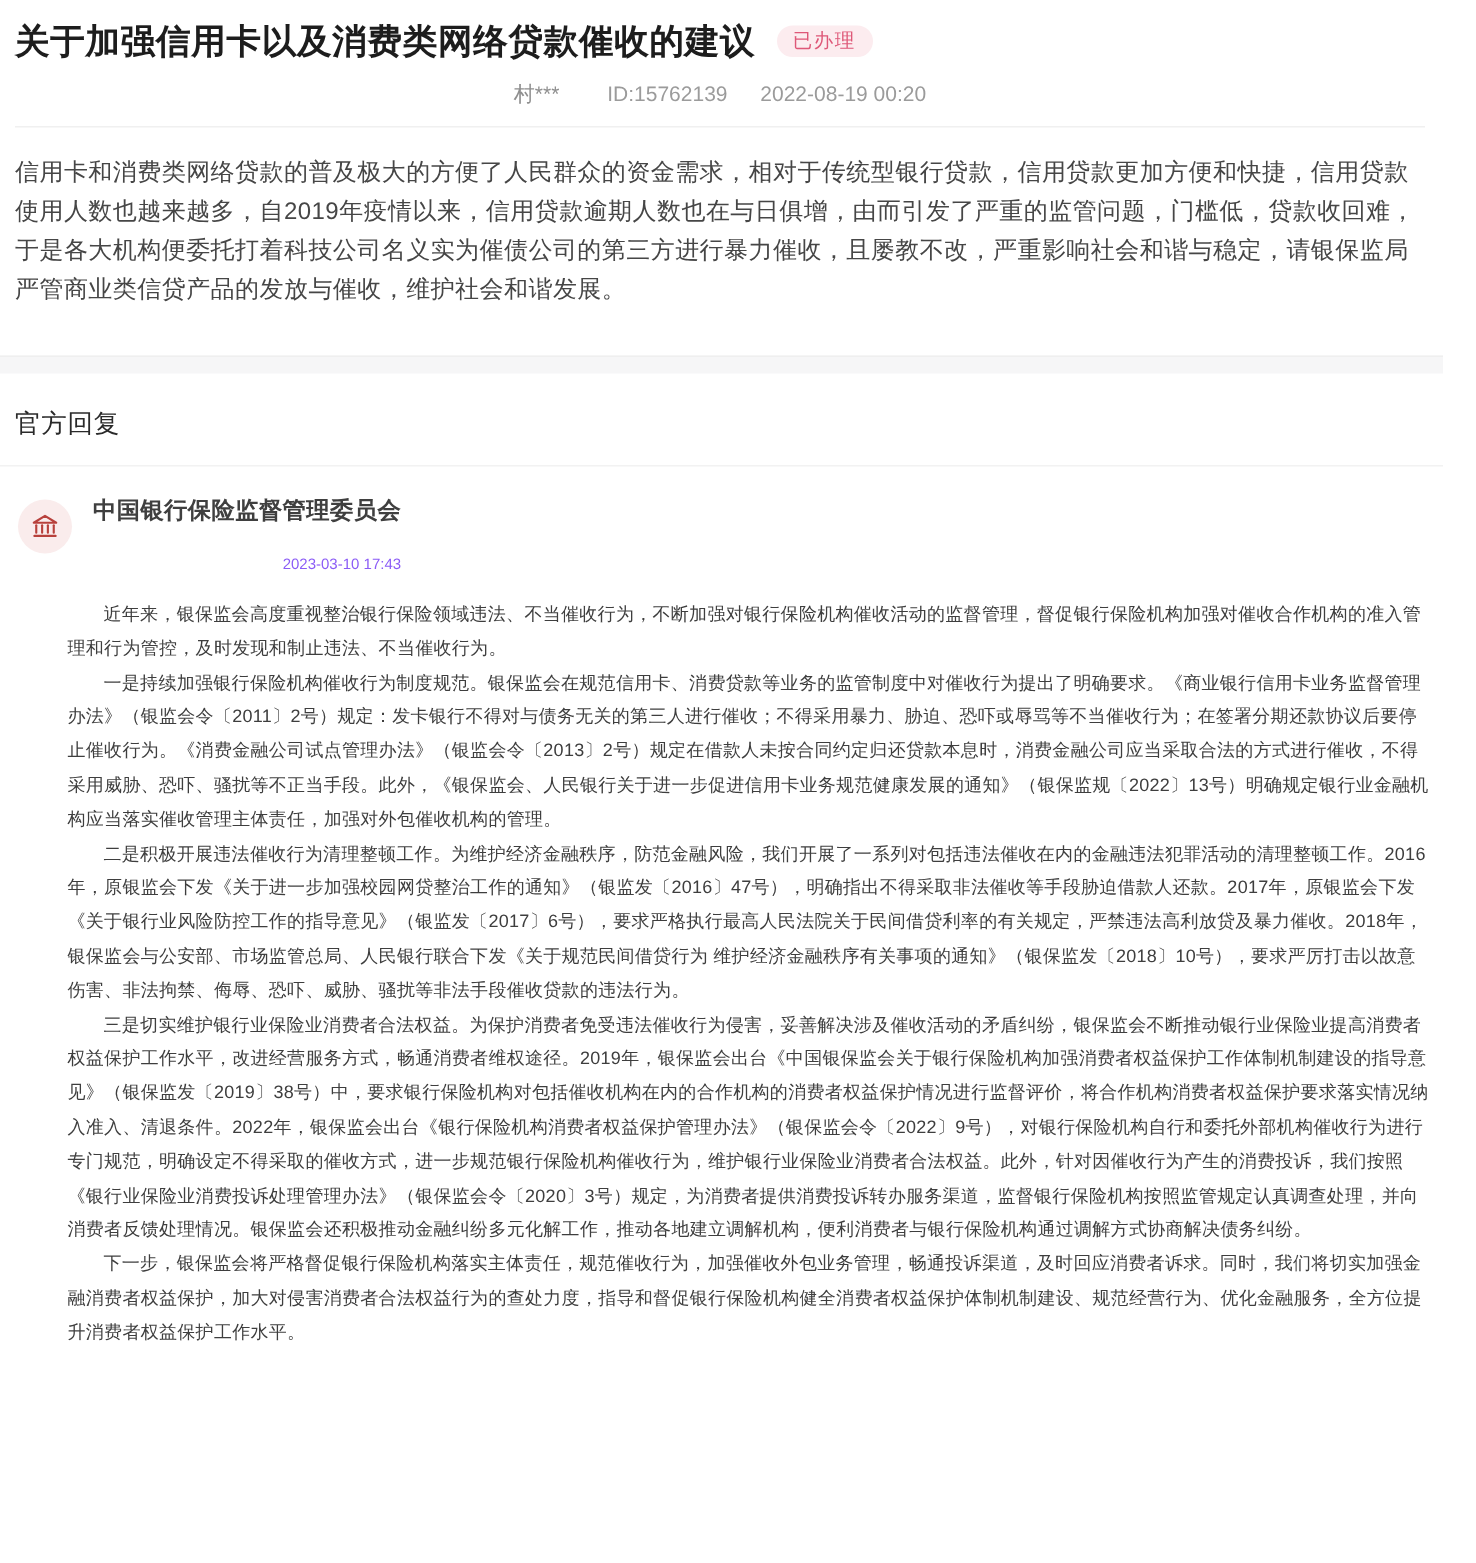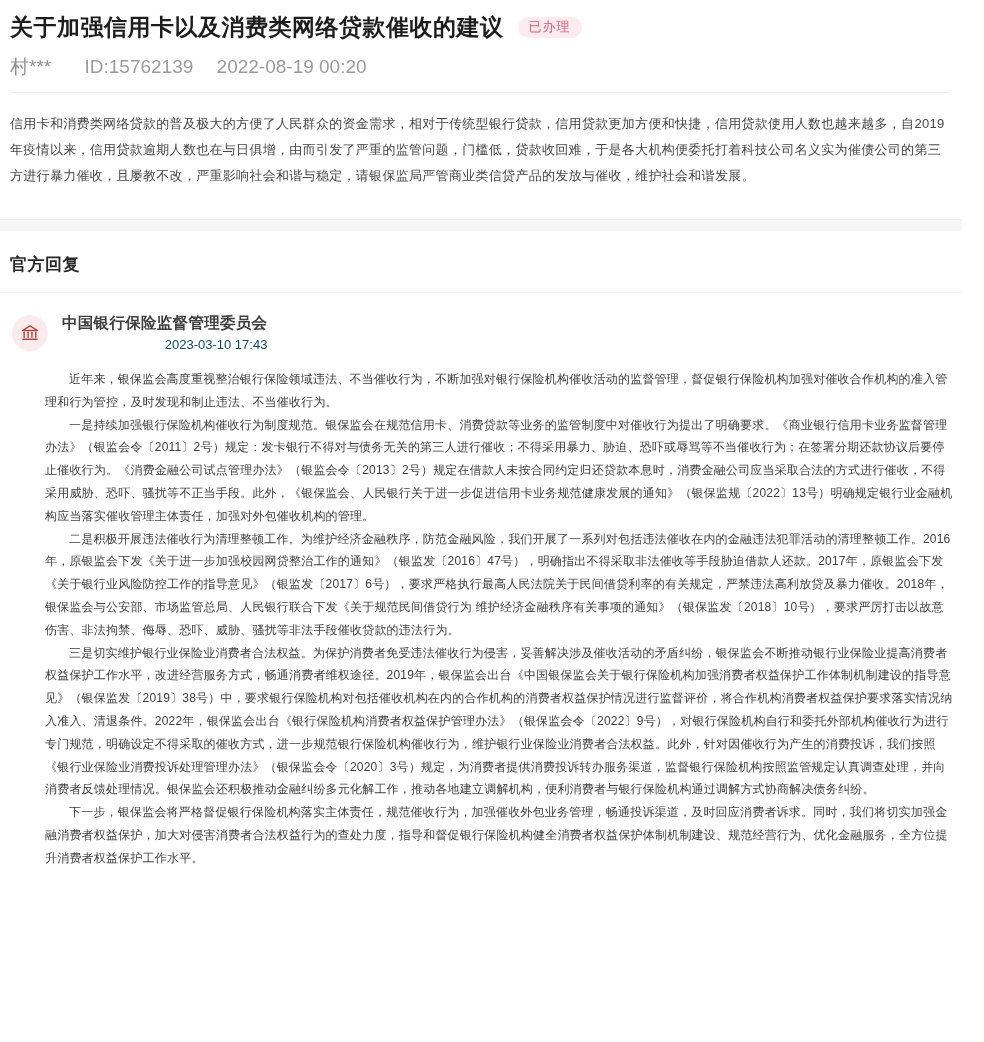--- a/index.html
+++ b/index.html
@@ -31,53 +31,54 @@
     color: #de5878;
     font-size: 13px;
     font-weight: 400;
     line-height: 16px;
     border-radius: 11px;
     vertical-align: 4px;
     letter-spacing: 1px;
   }
   .post-meta {
     padding: 12px 0 10px 0;
-    font-size: 19px;
+    font-size: 14px;
     color: #9b9b9b;
+    text-align: center;
   }
   .post-meta .author { margin-right: 28px; color: #8f8f8f; }
   .post-meta .post-id { margin-right: 18px; }
   .header-rule {
     border: none;
     border-top: 1px solid #f0f0f0;
     margin: 2px 0 0 0;
   }
 
   
   .question-body {
     padding: 18px 10px 16px 10px;
-    font-size: 13px;
+    font-size: 16px;
     line-height: 26px;
     color: #464646;
     letter-spacing: 0.3px;
   }
 
   
   .section-band {
     height: 12px;
     background: #f6f6f7;
     border-top: 1px solid #efefef;
     margin-top: 14px;
   }
 
   
   .reply-section-title {
     padding: 22px 10px 16px 10px;
     font-size: 17px;
-    font-weight: 700;
+    font-weight: 400;
     color: #2a2a2a;
     letter-spacing: 0.5px;
   }
   .reply-rule {
     border: none;
     border-top: 1px solid #f2f2f2;
     margin: 0;
   }
   .reply-head {
     display: flex;
@@ -98,23 +99,23 @@
     margin-top: 2px;
   }
   .org-name {
     font-size: 15.5px;
     font-weight: 700;
     color: #3f3f3f;
     line-height: 20px;
     letter-spacing: 0.3px;
   }
   .reply-date {
-    margin-top: 4px;
-    font-size: 13px;
-    color: #0c4a6e;
+    margin-top: 20px;
+    font-size: 10px;
+    color: #8b5cf6;
   }
   .reply-body {
     padding: 10px 9px 18px 45px;
     font-size: 12px;
     line-height: 22.8px;
     color: #3e3e3e;
     letter-spacing: 0.2px;
   }
   .reply-body p {
     margin: 0;

